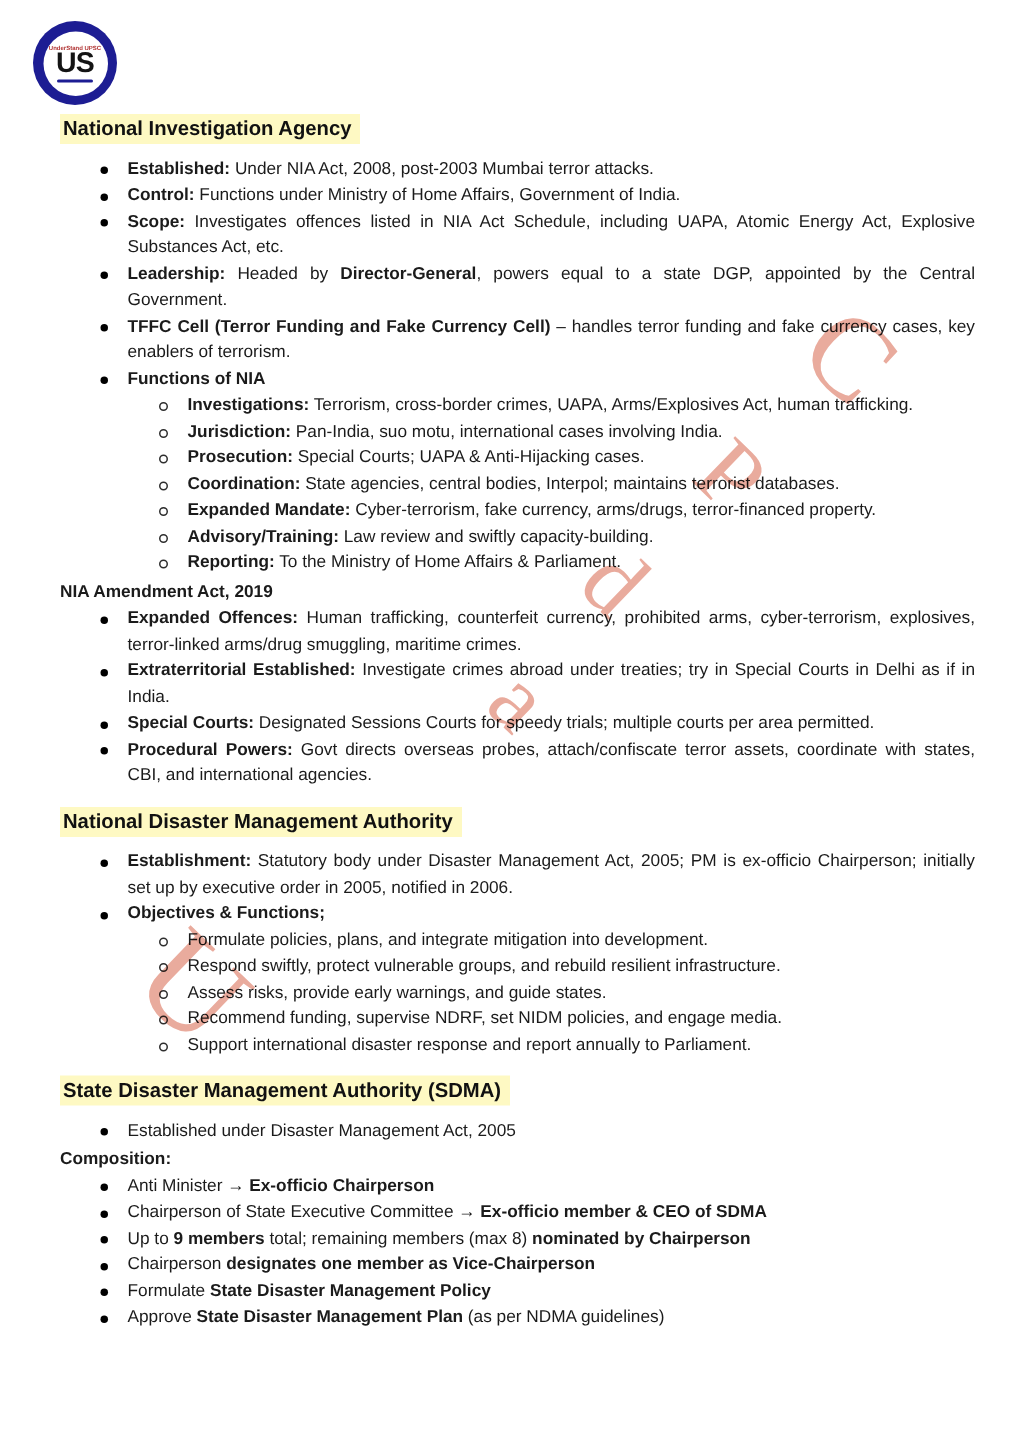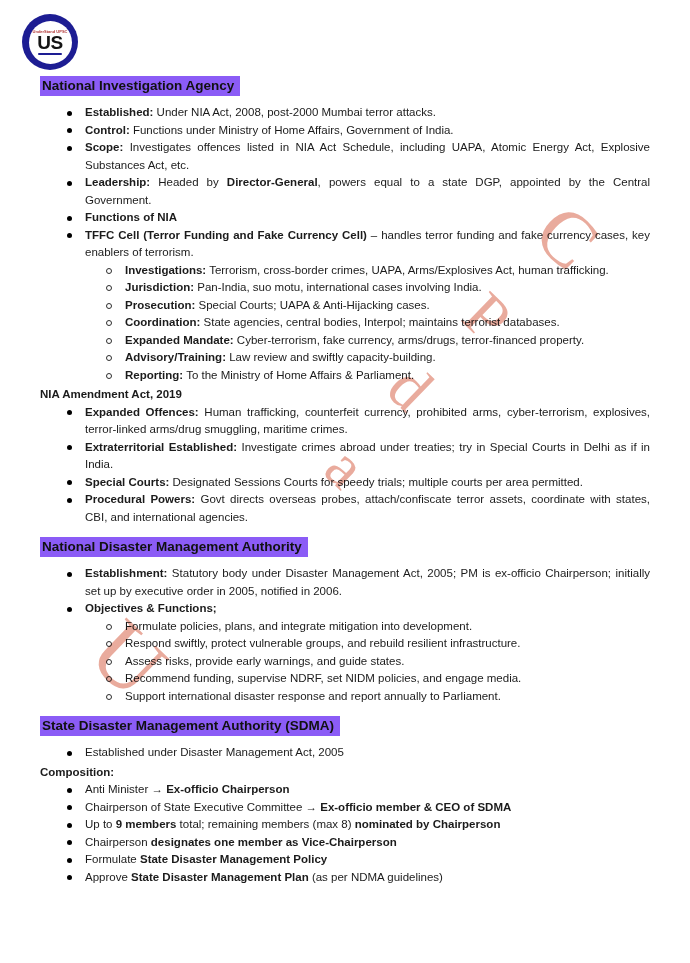--- a/index.html
+++ b/index.html
@@ -20,21 +20,21 @@
     width:43px;height:43px;border-radius:50%;background:#ffffff;
     display:flex;flex-direction:column;align-items:center;justify-content:center;
   }
   .logo-top{font-size:4px;color:#b23737;font-weight:bold;white-space:nowrap;line-height:5px;}
   .logo-us{font-size:19px;font-weight:bold;color:#141414;line-height:17px;letter-spacing:-0.5px;}
   .logo-tagline{width:24px;height:2px;background:#1d1d93;margin-top:2px;border-radius:1px;}
   
   .heading-row{margin:11px 0 8px 0;}
   .heading-row:first-child{margin-top:0;}
   .heading{
-    display:inline-block;background:#8b5cf6;font-weight:bold;font-size:13.5px;
+    display:inline-block;background:#fef9c3;font-weight:bold;font-size:13.5px;
     line-height:19px;padding:0 6px 1px 2px;color:#111;
   }
   
   .label-line{font-weight:bold;margin-top:2px;}
   
   .li{position:relative;text-align:justify;}
   .li .txt b{font-weight:bold;}
   .li.lvl1{padding-left:45px;}
   .li.lvl1 .marker{
     position:absolute;left:27px;top:6.5px;width:5px;height:5px;border-radius:50%;background:#000;
@@ -58,26 +58,26 @@
 <div class="logo-ring">
   <div class="logo-inner">
     <span class="logo-top">UnderStand UPSC</span>
     <span class="logo-us">US</span>
     <span class="logo-tagline"></span>
   </div>
 </div>
 
 <div class="page" id="doc-root">
     <div class="heading-row"><span class="heading">National Investigation Agency</span></div>
-    <div class="li lvl1"><span class="marker"></span><span class="txt"><b>Established:</b><span> Under NIA Act, 2008, post-2000 Mumbai terror attacks.</span></span></div>
+    <div class="li lvl1"><span class="marker"></span><span class="txt"><b>Established:</b><span> Under NIA Act, 2008, post-2003 Mumbai terror attacks.</span></span></div>
     <div class="li lvl1"><span class="marker"></span><span class="txt"><b>Control:</b><span> Functions under Ministry of Home Affairs, Government of India.</span></span></div>
     <div class="li lvl1"><span class="marker"></span><span class="txt"><b>Scope:</b><span> Investigates offences listed in NIA Act Schedule, including UAPA, Atomic Energy Act, Explosive Substances Act, etc.</span></span></div>
     <div class="li lvl1"><span class="marker"></span><span class="txt"><b>Leadership:</b><span> Headed by </span><b>Director-General</b><span>, powers equal to a state DGP, appointed by the Central Government.</span></span></div>
+    <div class="li lvl1"><span class="marker"></span><span class="txt"><b>TFFC Cell (Terror Funding and Fake Currency Cell)</b><span> – handles terror funding and fake currency cases, key enablers of terrorism.</span></span></div>
     <div class="li lvl1"><span class="marker"></span><span class="txt"><b>Functions of NIA</b></span></div>
-    <div class="li lvl1"><span class="marker"></span><span class="txt"><b>TFFC Cell (Terror Funding and Fake Currency Cell)</b><span> – handles terror funding and fake currency cases, key enablers of terrorism.</span></span></div>
     <div class="li lvl2"><span class="marker"></span><span class="txt"><b>Investigations:</b><span> Terrorism, cross-border crimes, UAPA, Arms/Explosives Act, human trafficking.</span></span></div>
     <div class="li lvl2"><span class="marker"></span><span class="txt"><b>Jurisdiction:</b><span> Pan-India, suo motu, international cases involving India.</span></span></div>
     <div class="li lvl2"><span class="marker"></span><span class="txt"><b>Prosecution:</b><span> Special Courts; UAPA &amp; Anti-Hijacking cases.</span></span></div>
     <div class="li lvl2"><span class="marker"></span><span class="txt"><b>Coordination:</b><span> State agencies, central bodies, Interpol; maintains terrorist databases.</span></span></div>
     <div class="li lvl2"><span class="marker"></span><span class="txt"><b>Expanded Mandate:</b><span> Cyber-terrorism, fake currency, arms/drugs, terror-financed property.</span></span></div>
     <div class="li lvl2"><span class="marker"></span><span class="txt"><b>Advisory/Training:</b><span> Law review and swiftly capacity-building.</span></span></div>
     <div class="li lvl2"><span class="marker"></span><span class="txt"><b>Reporting:</b><span> To the Ministry of Home Affairs &amp; Parliament.</span></span></div>
     <div class="label-line">NIA Amendment Act, 2019</div>
     <div class="li lvl1"><span class="marker"></span><span class="txt"><b>Expanded Offences:</b><span> Human trafficking, counterfeit currency, prohibited arms, cyber-terrorism, explosives, terror-linked arms/drug smuggling, maritime crimes.</span></span></div>
     <div class="li lvl1"><span class="marker"></span><span class="txt"><b>Extraterritorial Established:</b><span> Investigate crimes abroad under treaties; try in Special Courts in Delhi as if in India.</span></span></div>

